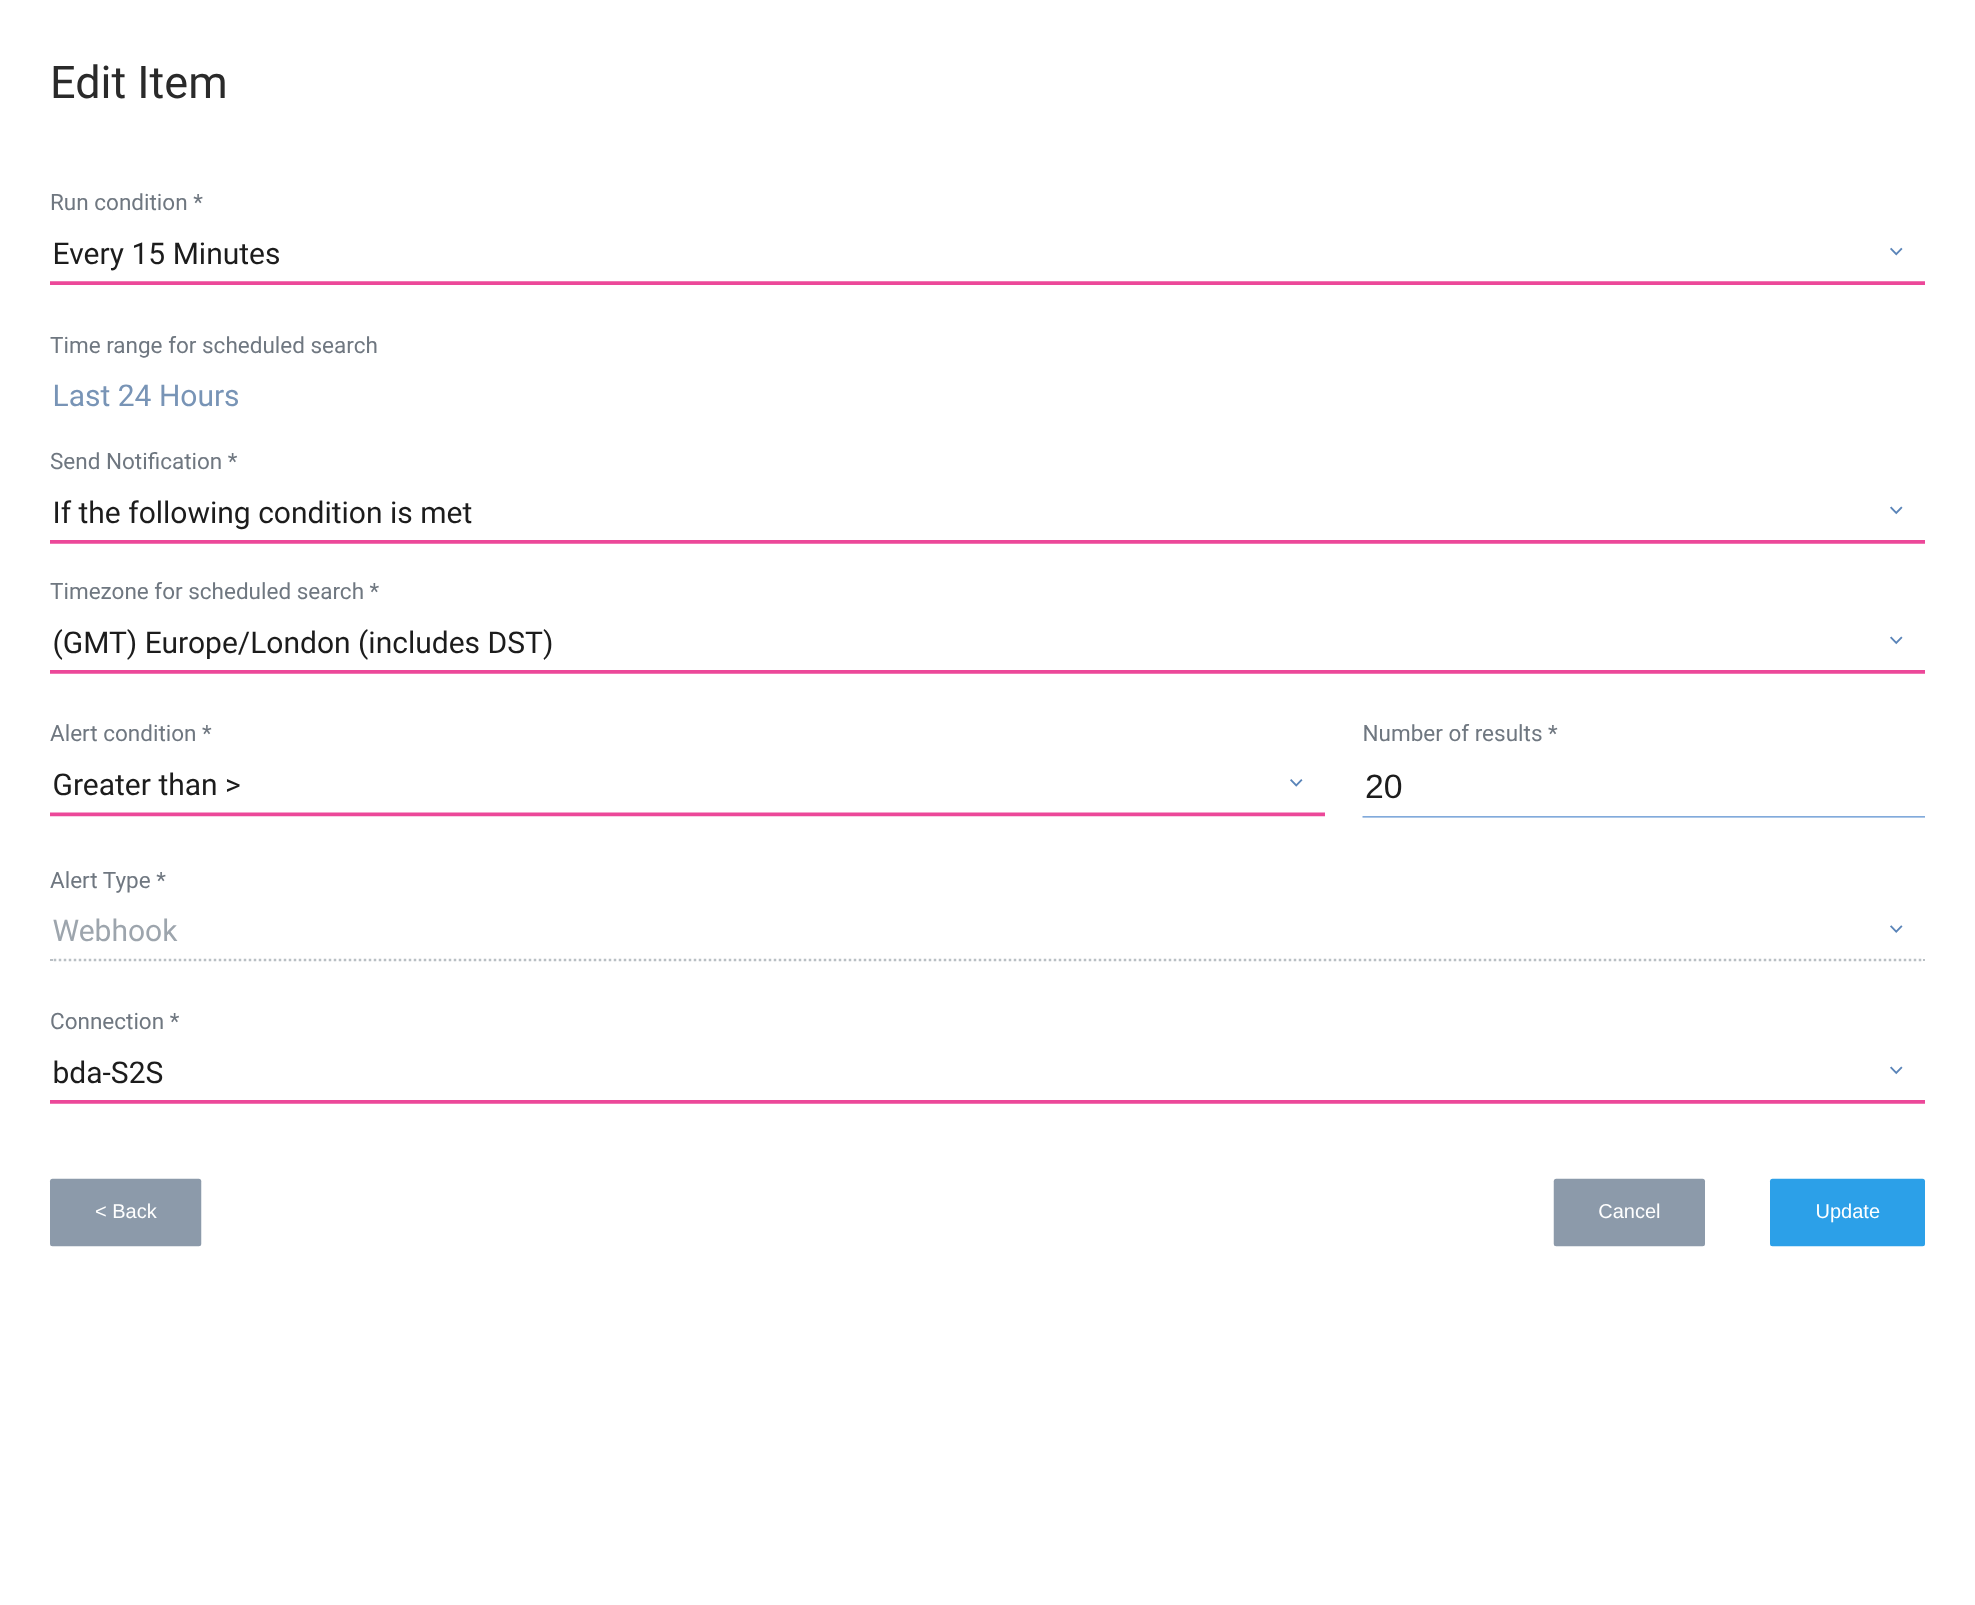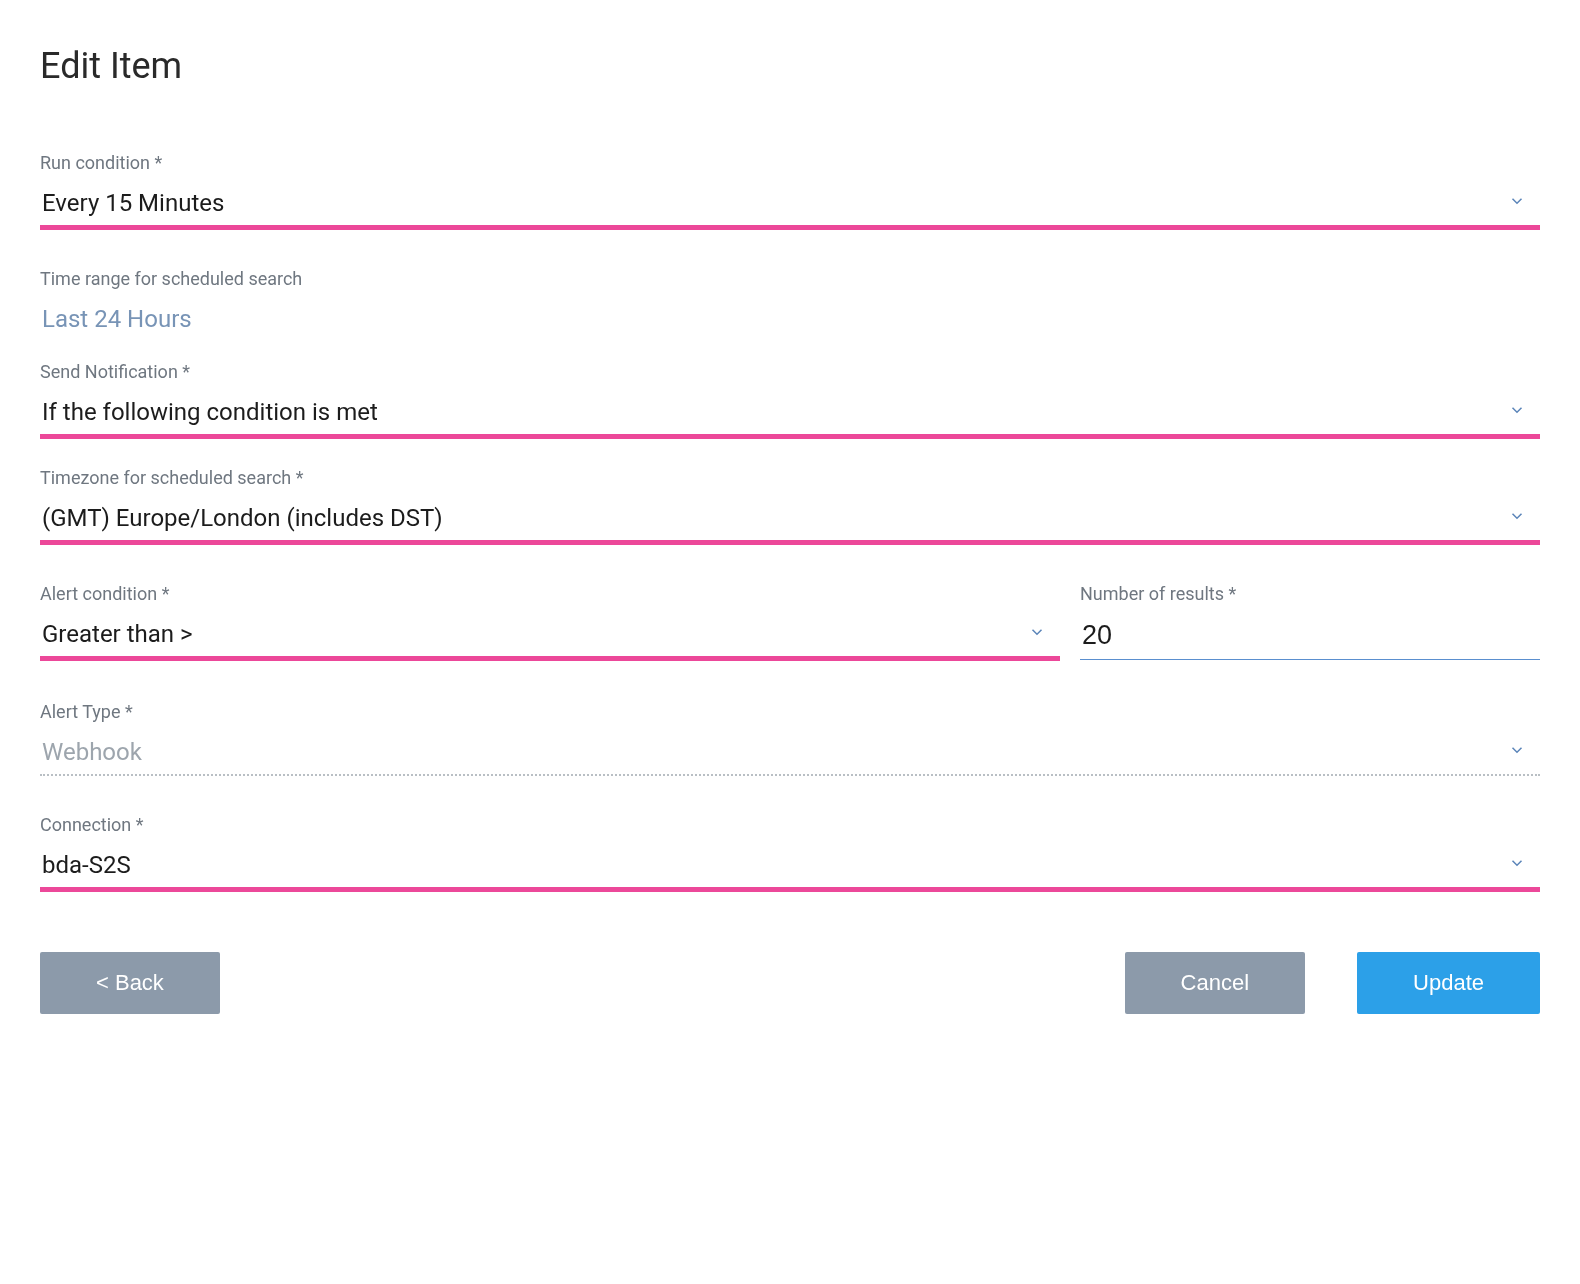--- a/index.html
+++ b/index.html
@@ -25,21 +25,21 @@
   }
   .field-label {
     font-size: 18px;
     color: #6f7780;
     margin-bottom: 10px;
   }
   .select-row {
     display: flex;
     align-items: center;
     justify-content: space-between;
-    border-bottom: 5px solid #ec4899;
+    border-bottom: 3px solid #ec4899;
     padding: 6px 2px 8px 2px;
   }
   .select-row.dotted {
     border-bottom: 2px dotted #b9bfc4;
   }
   .select-row.blue-underline {
     border-bottom: 1px solid #5a8fcf;
   }
   .select-value {
     font-size: 24px;
@@ -61,37 +61,37 @@
     flex-shrink: 0;
     margin-right: 12px;
   }
   .link-value {
     font-size: 24px;
     color: #7894b6;
     padding: 6px 2px 2px 2px;
   }
   .row-split {
     display: flex;
-    gap: 20px;
+    gap: 30px;
     margin-bottom: 38px;
   }
   .col-68 { flex: 0 0 68%; display: flex; flex-direction: column; }
   .col-30 { flex: 1; display: flex; flex-direction: column; }
   .gap-lg { margin-top: 24px; margin-bottom: 48px; }
   .button-bar {
     display: flex;
     justify-content: space-between;
     align-items: center;
     margin-top: 60px;
   }
   .right-buttons { display: flex; gap: 52px; }
   .btn {
     border: none;
-    padding: 18px 56px;
-    font-size: 22px;
+    padding: 18px 36px;
+    font-size: 16px;
     cursor: pointer;
     border-radius: 2px;
     text-align: center;
   }
   .btn-grey { background: #8c9aaa; color: #fff; }
   .btn-blue { background: #2ca0e8; color: #fff; }
   svg.chev { width: 18px; height: 18px; }
   svg.chev path { stroke: #5b85b9; stroke-width: 2; fill: none; }
 </style>
 </head>

